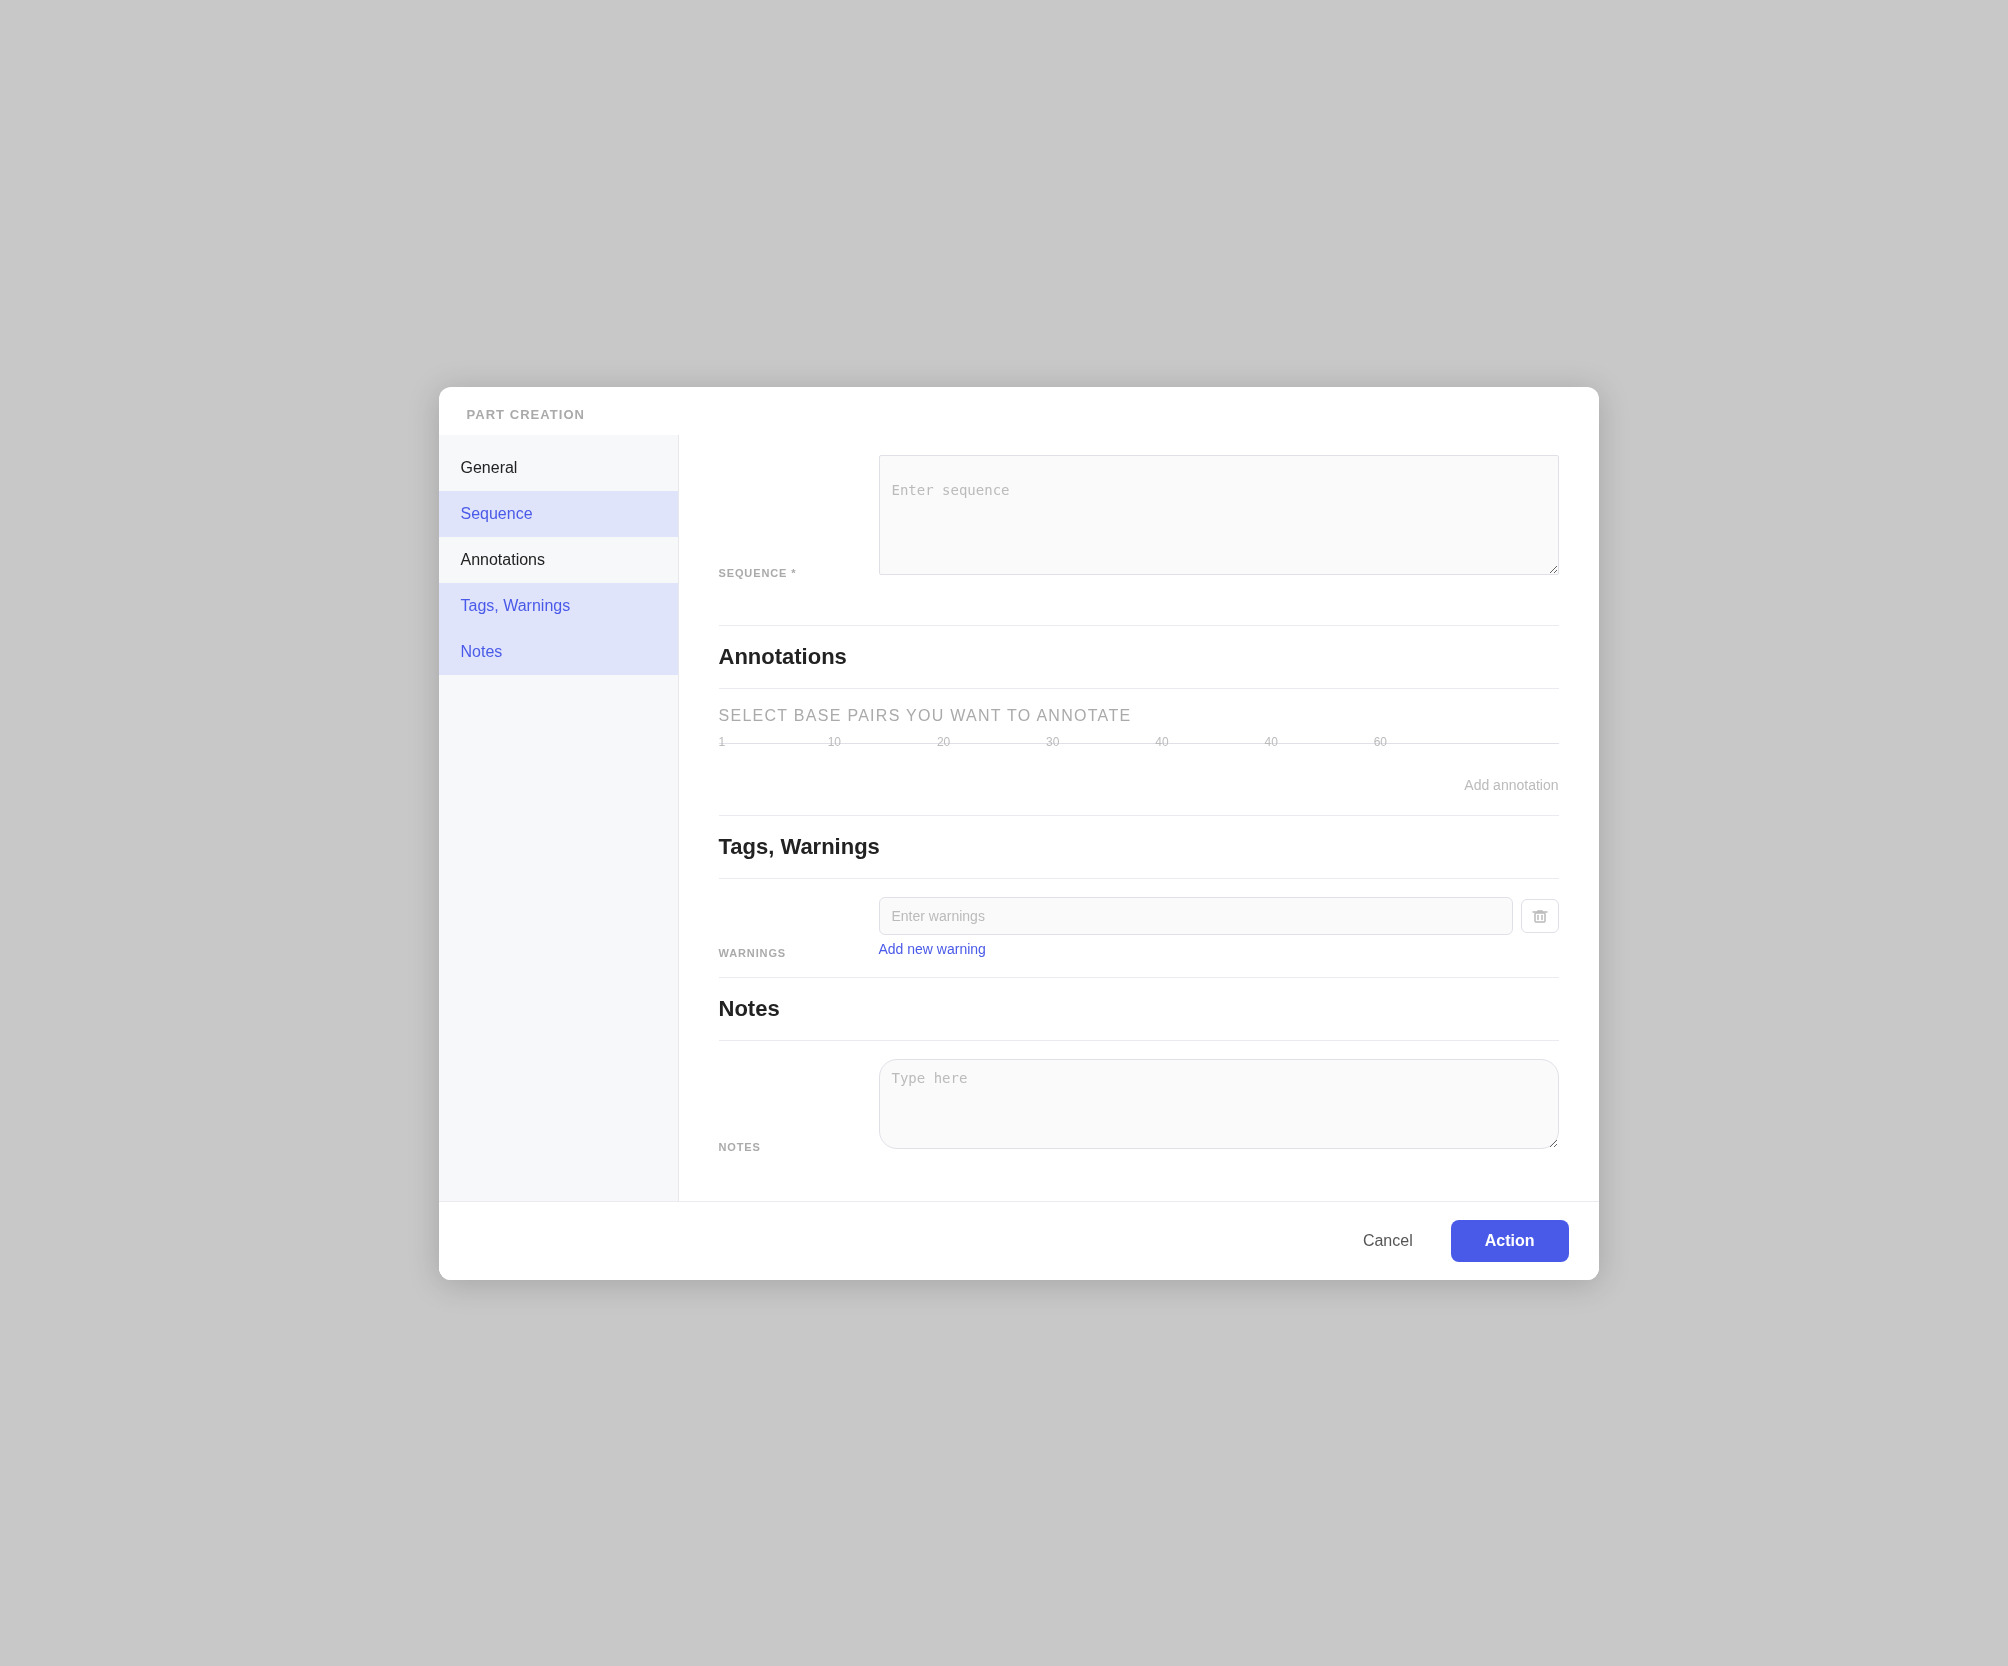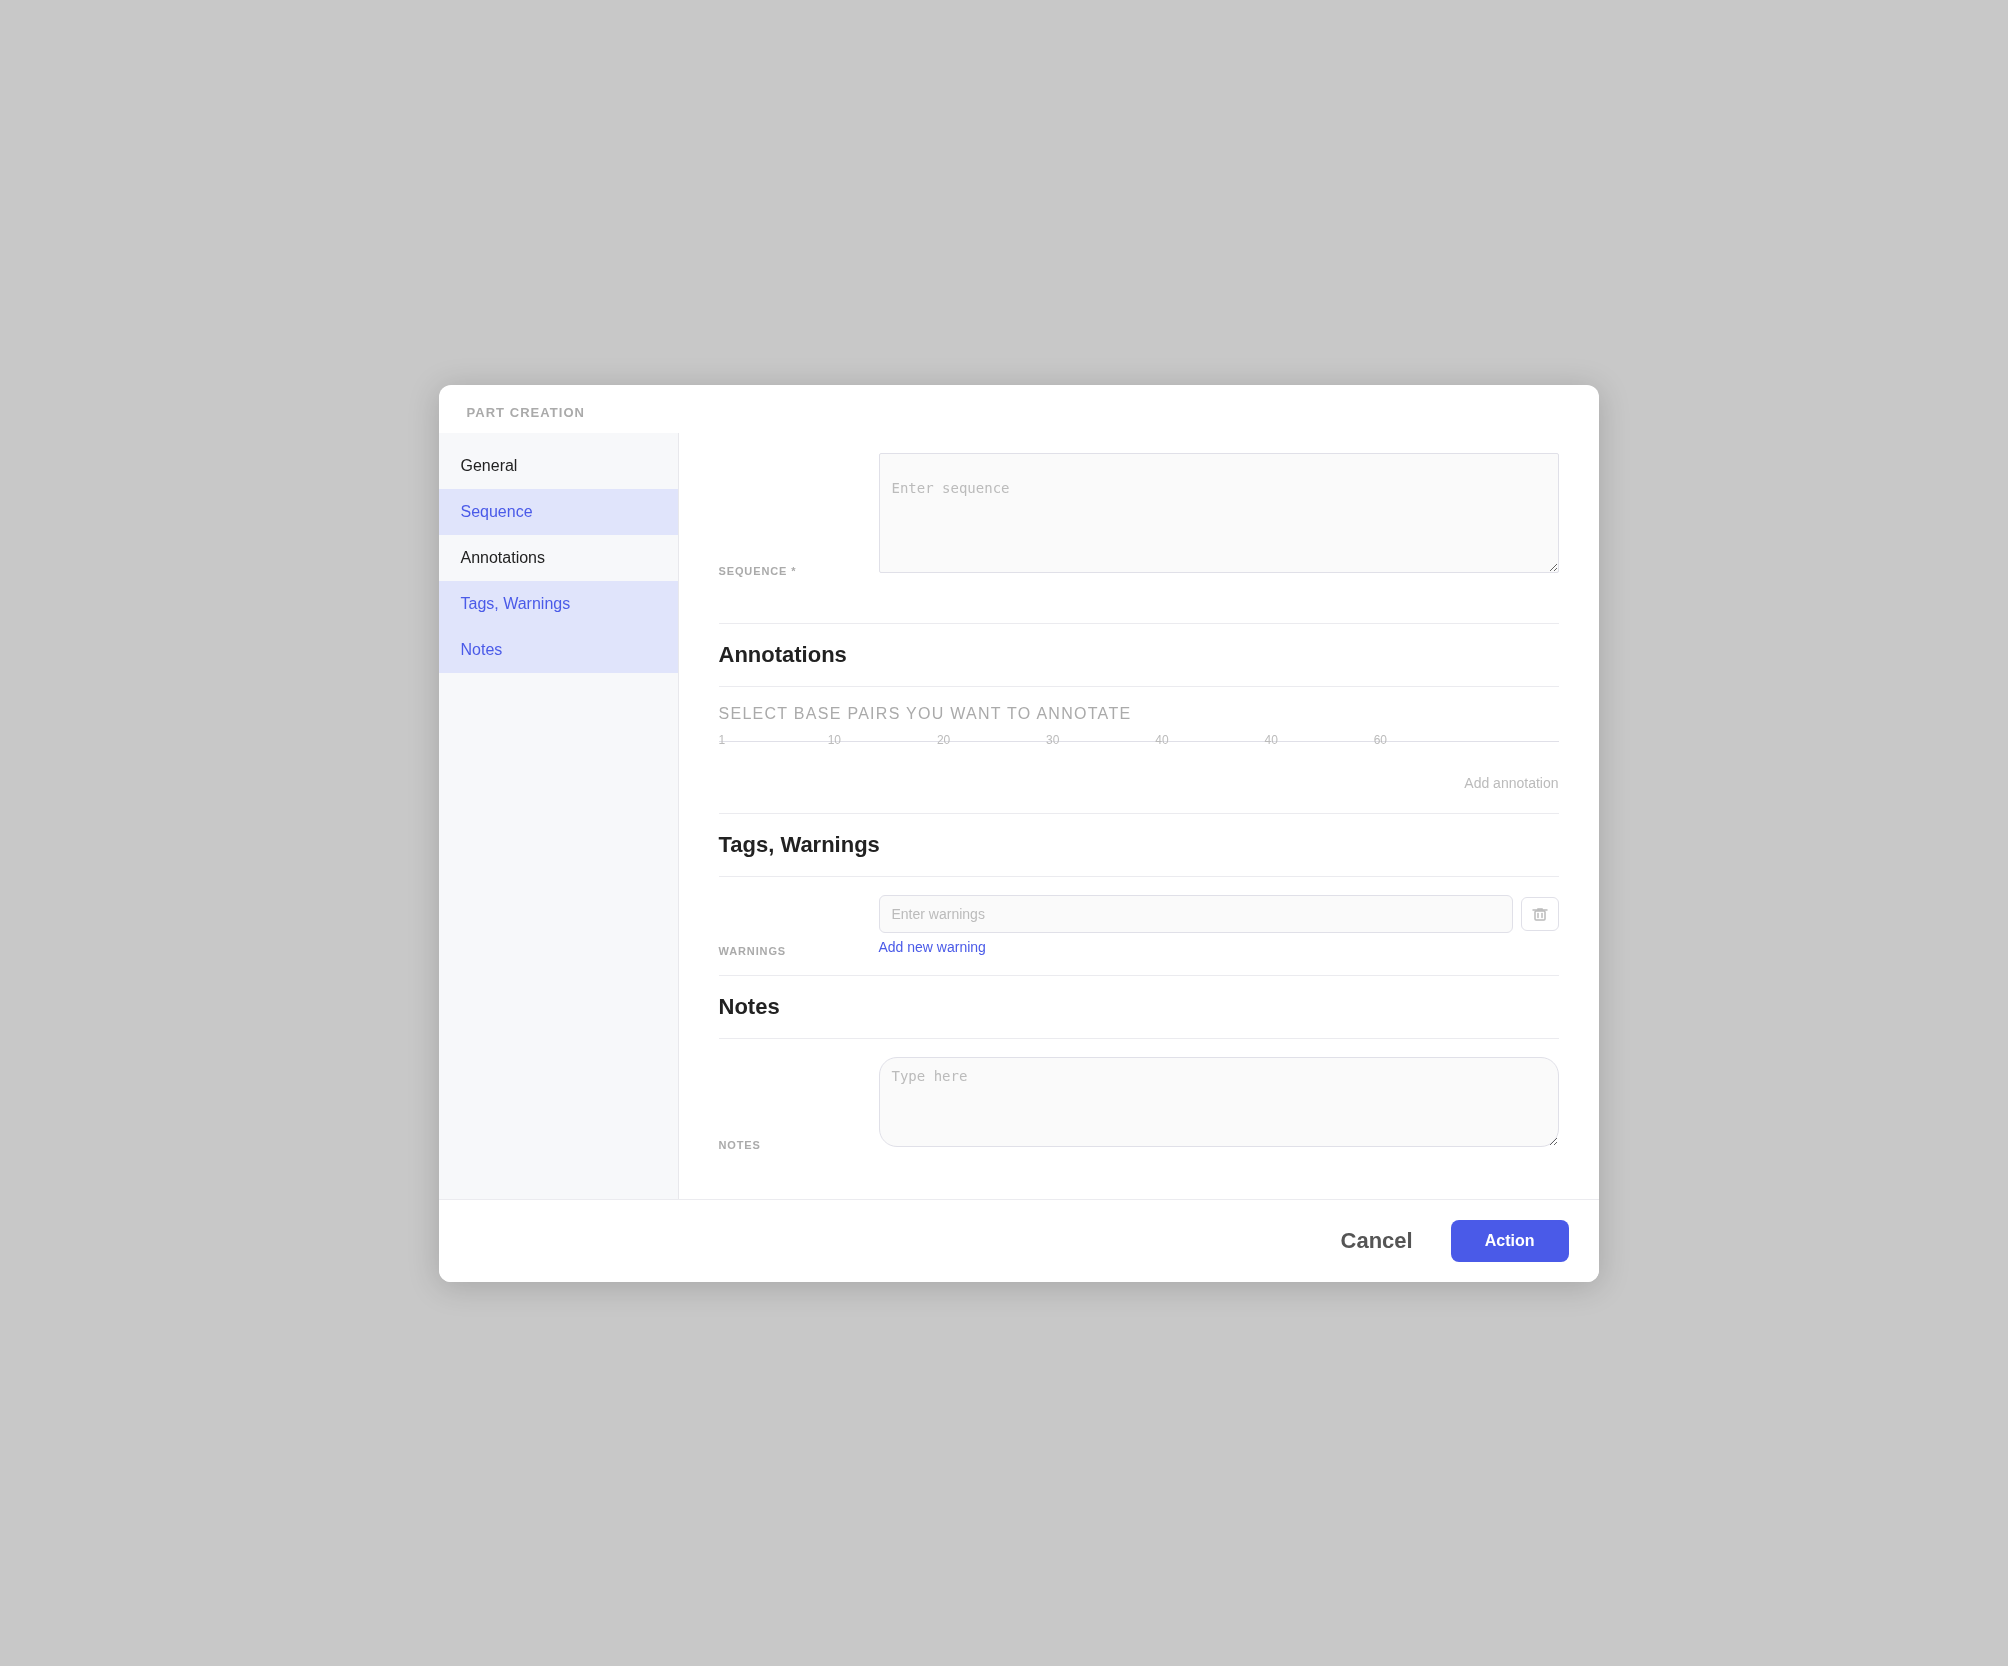--- a/index.html
+++ b/index.html
@@ -234,22 +234,22 @@
       align-items: center;
       padding: 18px 30px;
       border-top: 1.5px solid #ebebef;
       background: #fff;
       gap: 16px;
     }
     .cancel-btn {
       background: none;
       border: none;
       color: #555;
-      font-size: 22px;
-      font-weight: 700;
+      font-size: 16px;
+      font-weight: 400;
       cursor: pointer;
       padding: 10px 22px;
       border-radius: 6px;
     }
     .action-btn {
       background: #4a5ae8;
       color: #fff;
       border: none;
       border-radius: 8px;
       font-size: 16px;

